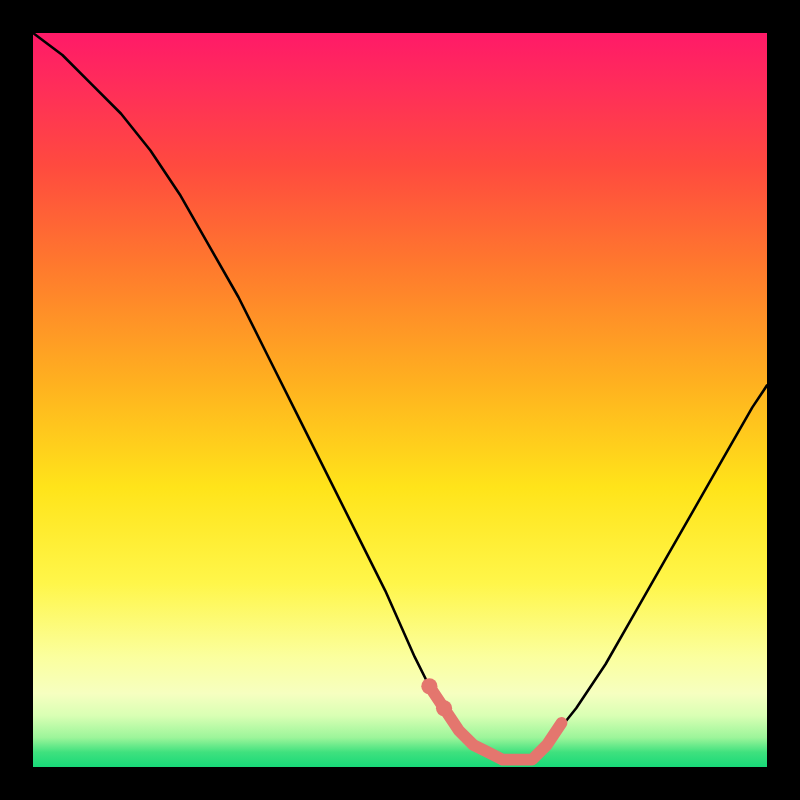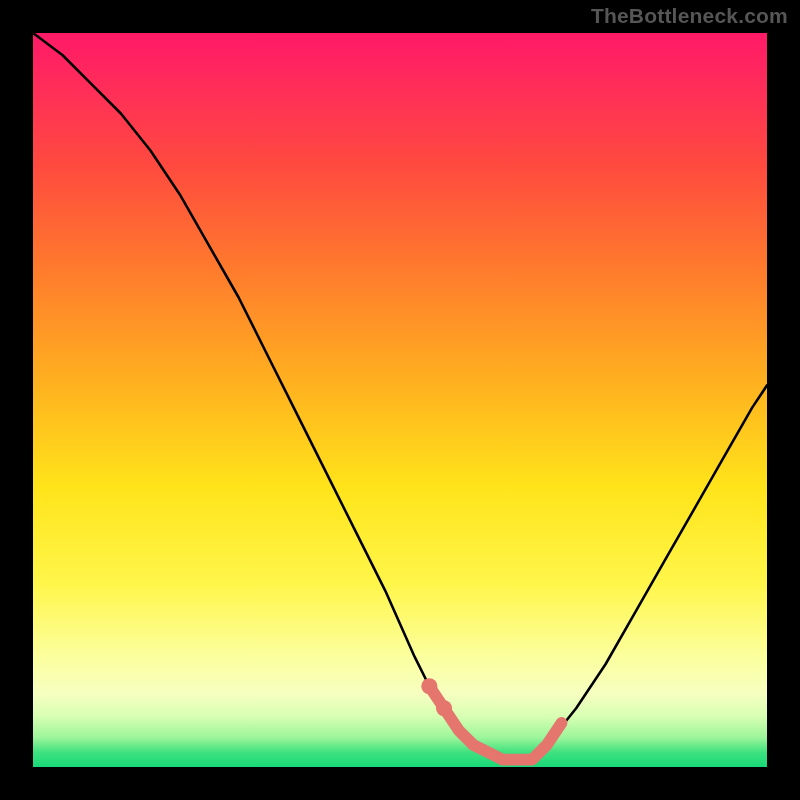--- a/index.html
+++ b/index.html
@@ -53,21 +53,20 @@
     position: absolute;
     inset: 0;
     width: 100%;
     height: 100%;
   }
 </style>
 </head>
 <body>
 
 <div class="container">
-  <div class="attribution">TheBottleneck.com</div>
 
   <div class="plot">
     <div class="gradient-bg"></div>
 
     <svg class="overlay" viewBox="0 0 100 100" preserveAspectRatio="none">
 
       <path id="curve-path" fill="none" stroke="#000000" stroke-width="0.35" stroke-linejoin="round" stroke-linecap="round" d="M0.00 0.00 L4.00 3.00 L8.00 7.00 L12.00 11.00 L16.00 16.00 L20.00 22.00 L24.00 29.00 L28.00 36.00 L32.00 44.00 L36.00 52.00 L40.00 60.00 L44.00 68.00 L48.00 76.00 L52.00 85.00 L54.00 89.00 L56.00 92.00 L58.00 95.00 L60.00 97.00 L62.00 98.00 L64.00 99.00 L66.00 99.00 L68.00 99.00 L70.00 97.00 L74.00 92.00 L78.00 86.00 L82.00 79.00 L86.00 72.00 L90.00 65.00 L94.00 58.00 L98.00 51.00 L100.00 48.00"></path>
 
       <path id="highlight-path" fill="none" stroke="#e4766e" stroke-width="1.6" stroke-linecap="round" stroke-linejoin="round" d="M54.00 89.00 L56.00 92.00 L58.00 95.00 L60.00 97.00 L62.00 98.00 L64.00 99.00 L66.00 99.00 L68.00 99.00 L70.00 97.00 L72.00 94.00"></path>
 

